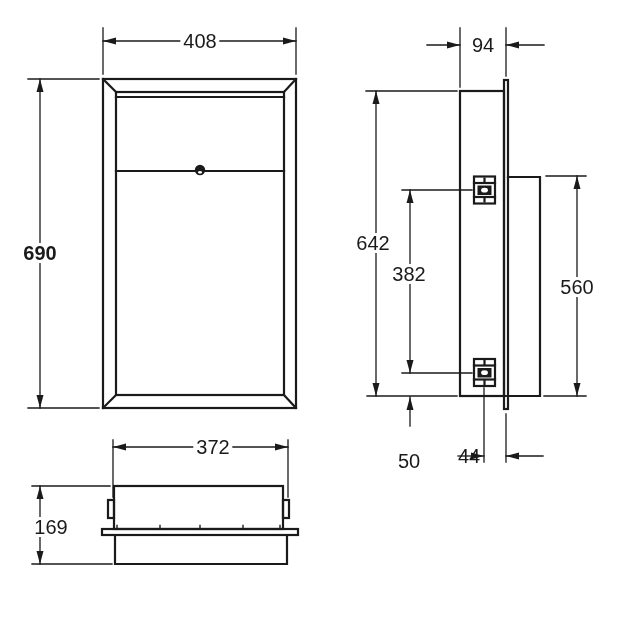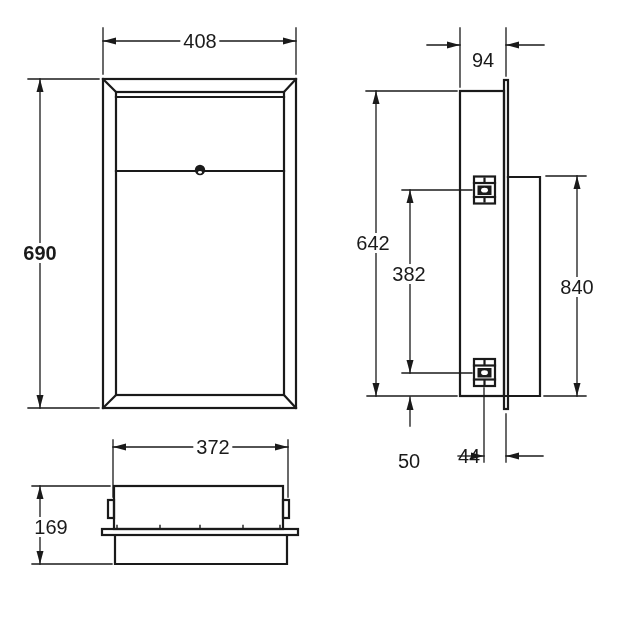--- a/index.html
+++ b/index.html
@@ -153,27 +153,27 @@
 
       <polygon points="40,486 36.5,499 43.5,499"></polygon>
       <polygon points="40,564 36.5,551 43.5,551"></polygon>
     </g>
   </svg>
 
   <span class="dim-label" style="left:200px;top:41px;">408</span>
 
   <span class="dim-label" style="left:40px;top:253px;font-weight:bold;">690</span>
 
-  <span class="dim-label nobg" style="left:483px;top:60px;">94</span>
+  <span class="dim-label nobg" style="left:483px;top:45px;">94</span>
 
   <span class="dim-label" style="left:373px;top:243px;">642</span>
 
   <span class="dim-label" style="left:409px;top:274px;text-align:right;">382</span>
 
-  <span class="dim-label" style="left:577px;top:287px;">840</span>
+  <span class="dim-label" style="left:577px;top:287px;">560</span>
 
   <span class="dim-label nobg" style="left:409px;top:437px;margin-top:24px;">50</span>
 
   <span class="dim-label nobg" style="left:444px;top:456px;margin-left:25px;">44</span>
 
   <span class="dim-label" style="left:213px;top:447px;">372</span>
 
   <span class="dim-label" style="left:51px;top:527px;">169</span>
 </div>
 

